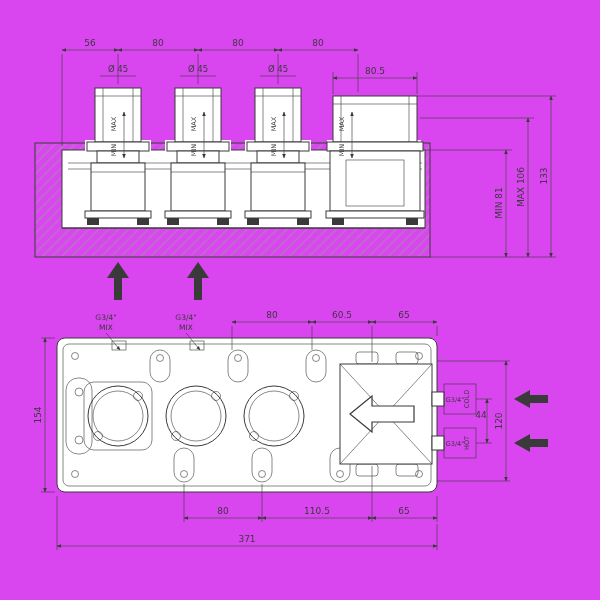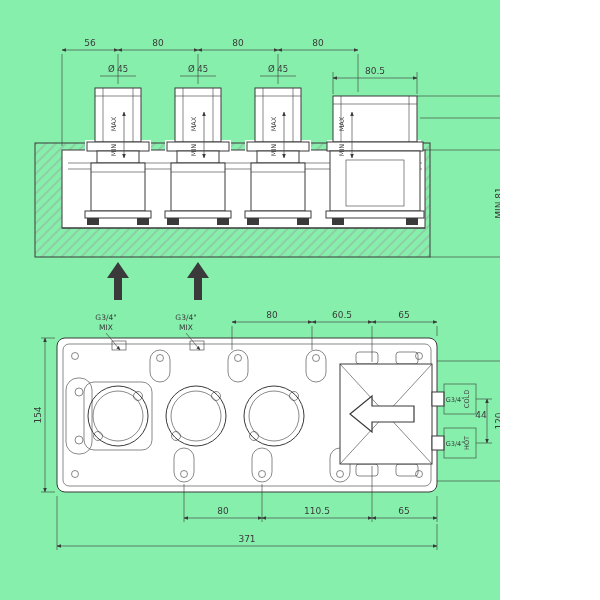--- a/index.html
+++ b/index.html
@@ -1,16 +1,16 @@
 <!DOCTYPE html>
 <html><head>
 <meta charset="utf-8">
 <style>
   html,body { margin:0; padding:0; background:#fff; }
-  .canvas { width:500px; height:600px; background:#86efac; position:relative; overflow:hidden; }
+  .canvas { width:600px; height:600px; background:#d946ef; position:relative; overflow:hidden; }
   svg text { font-family:"DejaVu Sans", sans-serif; fill:#3a3a3a; }
   .dim   { font-size:9px; }
   .dia   { font-size:8.5px; }
   .tiny  { font-size:6.5px; }
   .small { font-size:7.5px; }
   .part  { fill:#ffffff; stroke:#3a3a3a; stroke-width:1; }
   .ln    { stroke:#3a3a3a; stroke-width:1; fill:none; }
   .thin  { stroke:#3a3a3a; stroke-width:0.6; fill:none; }
   .dimln { stroke:#4a4a4a; stroke-width:0.7; fill:none; }
   .dark  { fill:#3a3a3a; stroke:none; }

